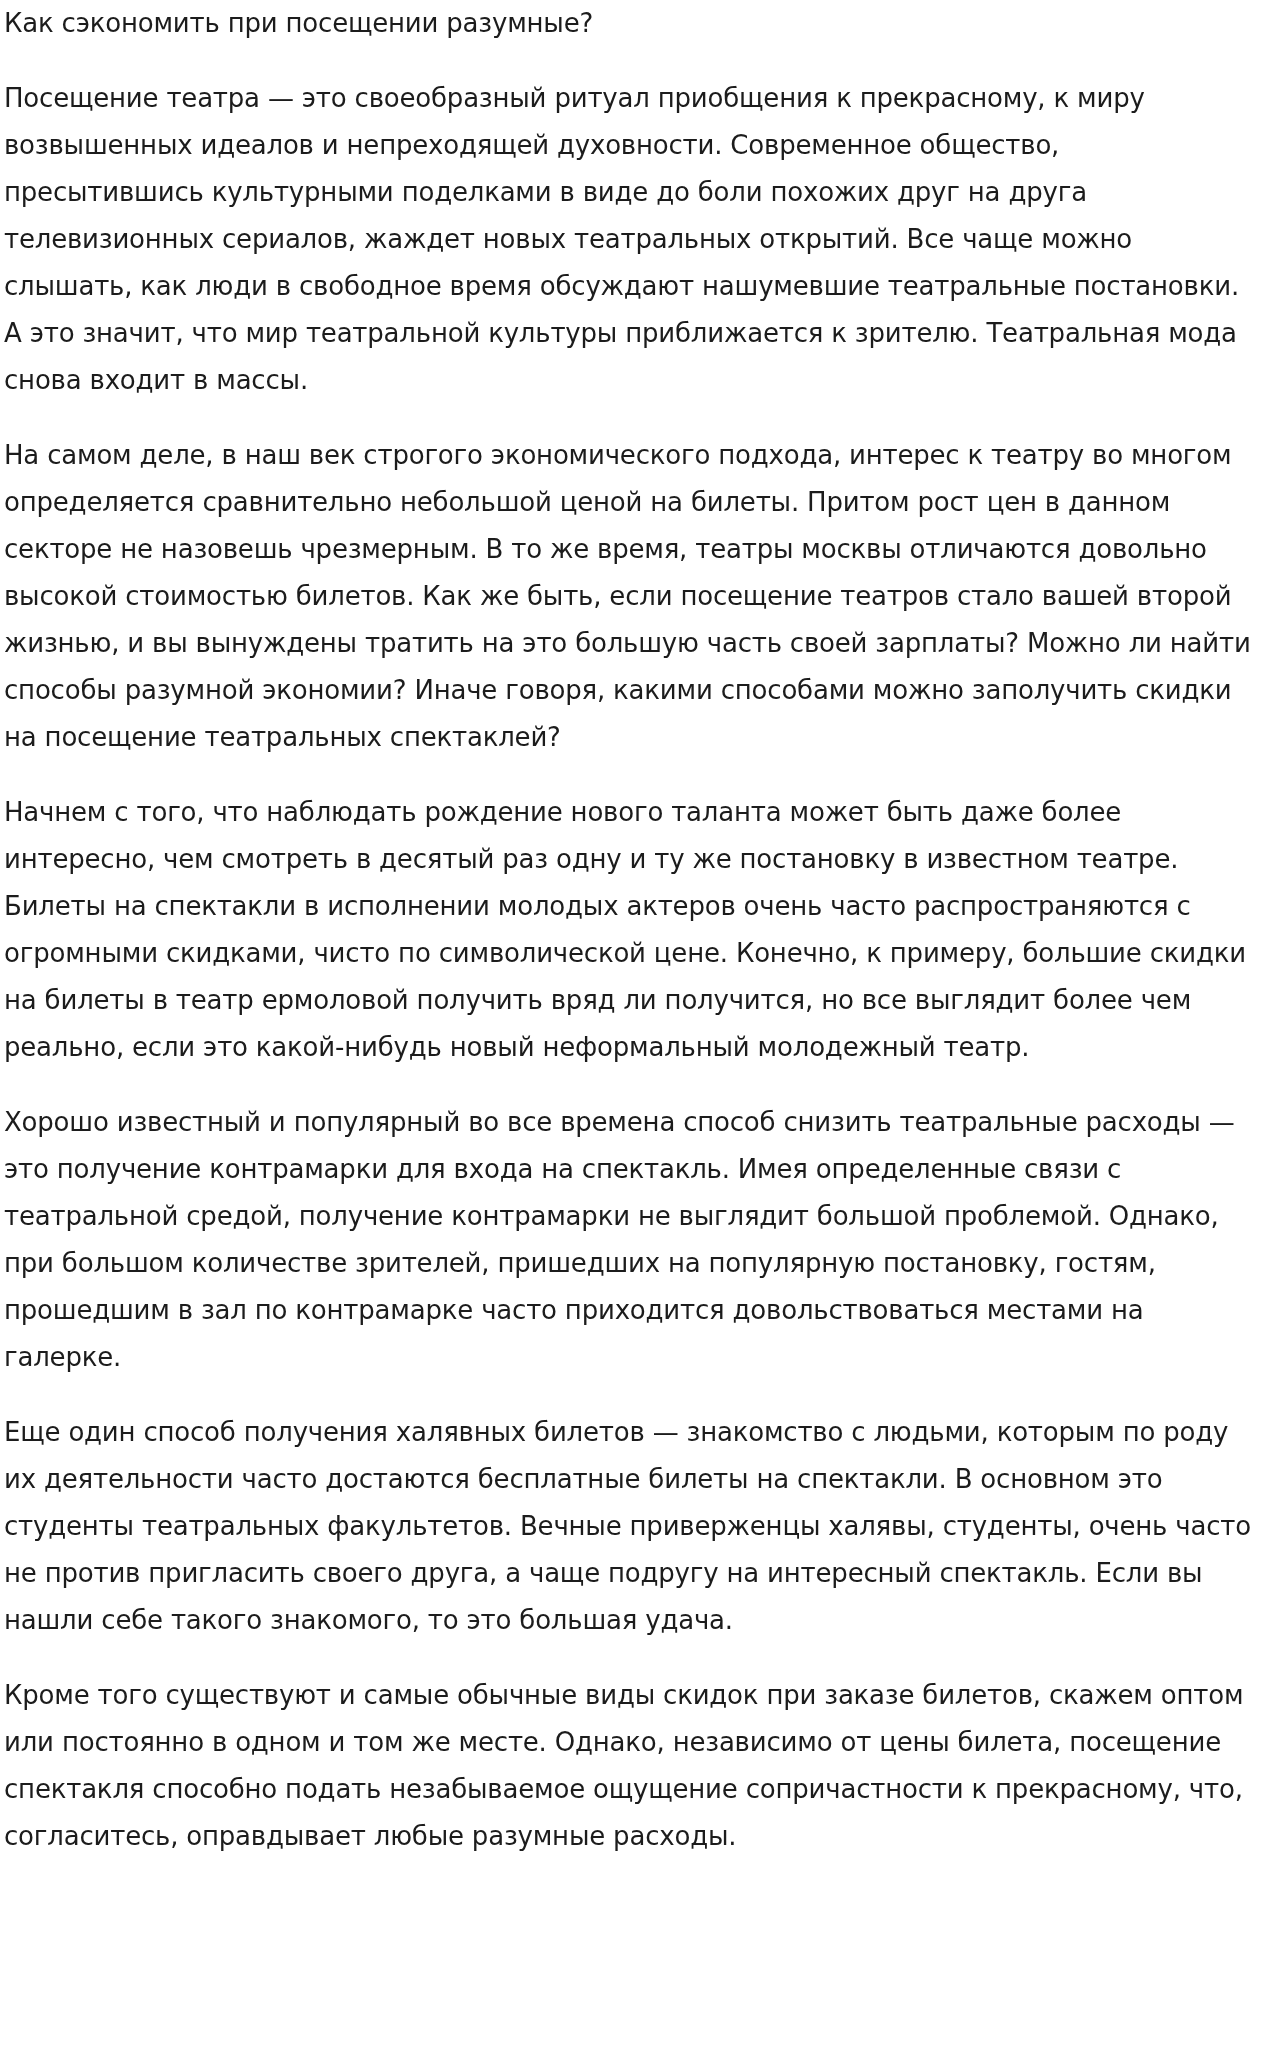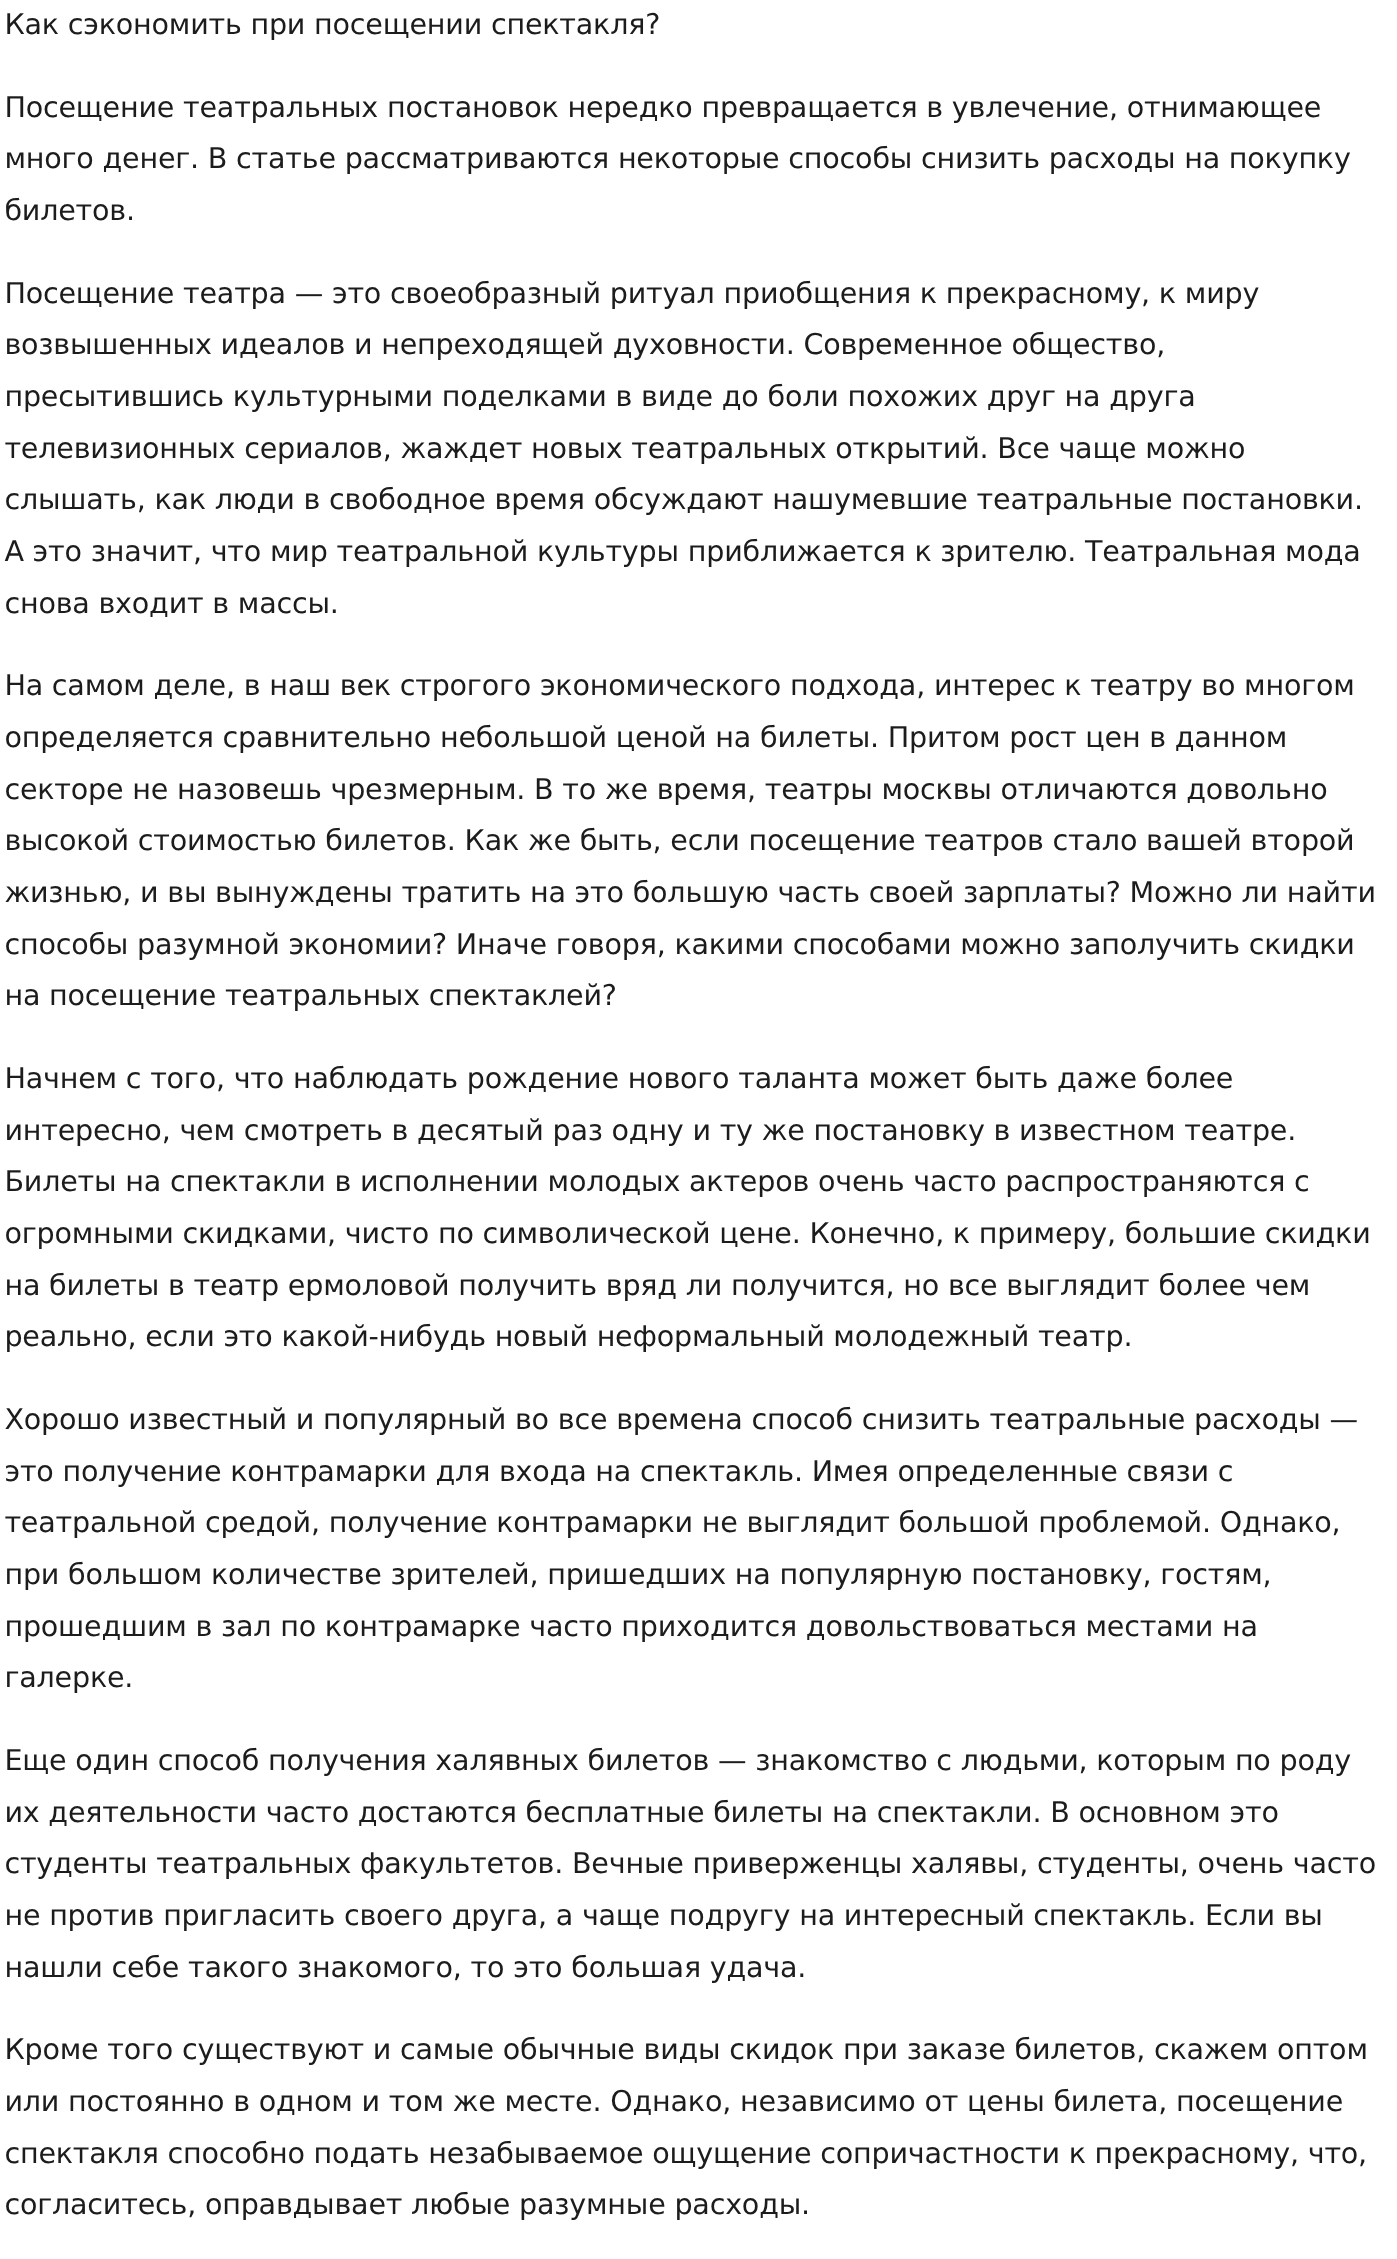--- a/index.html
+++ b/index.html
@@ -25,23 +25,22 @@
     margin: 0 0 28px 0;
     padding: 0;
     text-align: left;
     letter-spacing: -0.2px;
   }
 </style>
 </head>
 <body>
 
 <main class="page">
-  <h1 class="article-title">Как сэкономить при посещении спектакля?</h1>
+  <h1 class="article-title">Как сэкономить при посещении разумные?</h1>
 
-  <p class="article-paragraph">Посещение театральных постановок нередко превращается в увлечение, отнимающее много денег. В статье рассматриваются некоторые способы снизить расходы на покупку билетов.</p>
 
   <p class="article-paragraph">Посещение театра — это своеобразный ритуал приобщения к прекрасному, к миру возвышенных идеалов и непреходящей духовности. Современное общество, пресытившись культурными поделками в виде до боли похожих друг на друга телевизионных сериалов, жаждет новых театральных открытий. Все чаще можно слышать, как люди в свободное время обсуждают нашумевшие театральные постановки. А это значит, что мир театральной культуры приближается к зрителю. Театральная мода снова входит в массы.</p>
 
   <p class="article-paragraph">На самом деле, в наш век строгого экономического подхода, интерес к театру во многом определяется сравнительно небольшой ценой на билеты. Притом рост цен в данном секторе не назовешь чрезмерным. В то же время, театры москвы отличаются довольно высокой стоимостью билетов. Как же быть, если посещение театров стало вашей второй жизнью, и вы вынуждены тратить на это большую часть своей зарплаты? Можно ли найти способы разумной экономии? Иначе говоря, какими способами можно заполучить скидки на посещение театральных спектаклей?</p>
 
   <p class="article-paragraph">Начнем с того, что наблюдать рождение нового таланта может быть даже более интересно, чем смотреть в десятый раз одну и ту же постановку в известном театре. Билеты на спектакли в исполнении молодых актеров очень часто распространяются с огромными скидками, чисто по символической цене. Конечно, к примеру, большие скидки на билеты в театр ермоловой получить вряд ли получится, но все выглядит более чем реально, если это какой-нибудь новый неформальный молодежный театр.</p>
 
   <p class="article-paragraph">Хорошо известный и популярный во все времена способ снизить театральные расходы — это получение контрамарки для входа на спектакль. Имея определенные связи с театральной средой, получение контрамарки не выглядит большой проблемой. Однако, при большом количестве зрителей, пришедших на популярную постановку, гостям, прошедшим в зал по контрамарке часто приходится довольствоваться местами на галерке.</p>
 
   <p class="article-paragraph">Еще один способ получения халявных билетов — знакомство с людьми, которым по роду их деятельности часто достаются бесплатные билеты на спектакли. В основном это студенты театральных факультетов. Вечные приверженцы халявы, студенты, очень часто не против пригласить своего друга, а чаще подругу на интересный спектакль. Если вы нашли себе такого знакомого, то это большая удача.</p>

